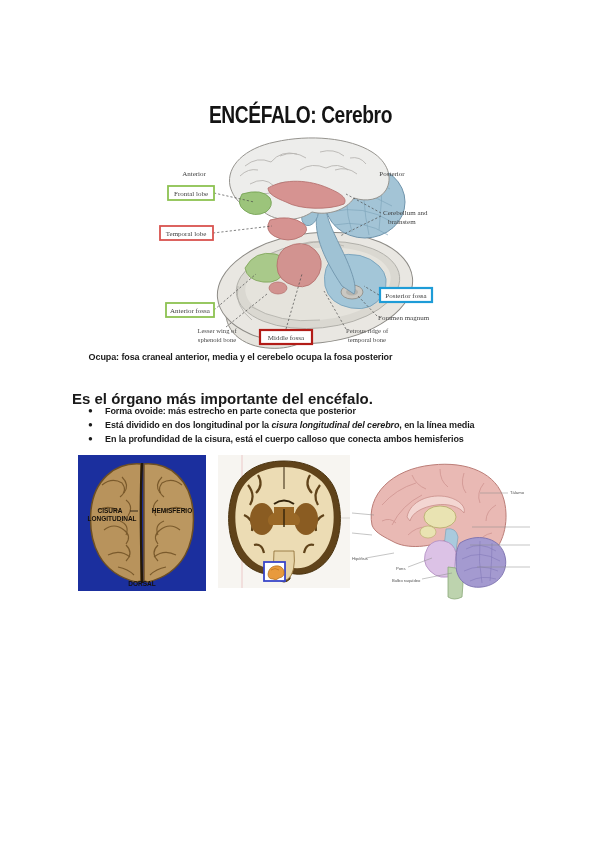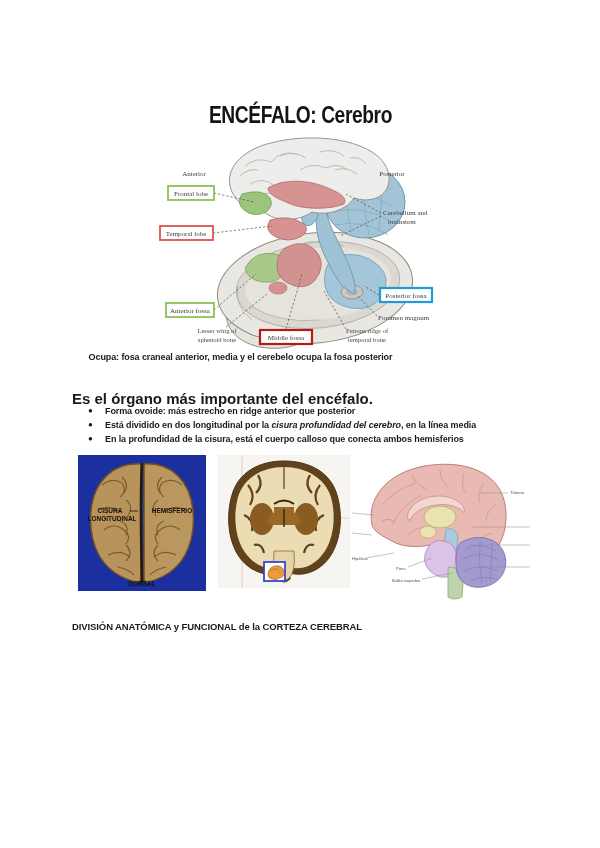--- a/index.html
+++ b/index.html
@@ -128,22 +128,22 @@
     <g>
       <rect x="230" y="152" width="52" height="14" fill="#ffffff" stroke="#1e9cd7" stroke-width="2.2"></rect>
       <text class="dlbl" x="256" y="162" text-anchor="middle">Posterior fossa</text>
     </g>
   </svg>
 
   <div class="caption">Ocupa: fosa craneal anterior, media y el cerebelo ocupa la fosa posterior</div>
 
   <div class="intro">Es el órgano más importante del encéfalo.</div>
   <ul class="bullets">
-    <li><span class="dot">●</span><span>Forma ovoide: más estrecho  en ridge anterior que posterior</span><span class="it"></span><span></span></li>
-    <li><span class="dot">●</span><span>Está dividido en dos longitudinal por la </span><span class="it">cisura profundidad del cerebro</span><span>, en la línea media</span></li>
+    <li><span class="dot">●</span><span>Forma ovoide: más estrecho  en parte conecta que posterior</span><span class="it"></span><span></span></li>
+    <li><span class="dot">●</span><span>Está dividido en dos longitudinal por la </span><span class="it">cisura longitudinal del cerebro</span><span>, en la línea media</span></li>
     <li><span class="dot">●</span><span>En la profundidad de la cisura, está  el cuerpo calloso que conecta ambos hemisferios</span><span class="it"></span><span></span></li>
   </ul>
 
   <svg style="left:78px;top:455px" width="128" height="136" viewBox="0 0 128 136">
     <rect width="128" height="136" fill="#1b2f9e"></rect>
     <g>
       <path d="M63,9 C36,7 16,26 13,55 C10,88 22,118 58,127 L63,126 Z" fill="#b8935c" stroke="#6d4f23" stroke-width="1.5"></path>
       <path d="M66,9 C93,7 112,26 115,55 C118,88 106,118 70,127 L66,126 Z" fill="#bb9760" stroke="#6d4f23" stroke-width="1.5"></path>
       <path d="M64,8 C62,40 63,90 64,128" stroke="#241806" stroke-width="2.4" fill="none"></path>
       <g stroke="#7a5a2c" stroke-width="1.1" fill="none">
@@ -250,15 +250,14 @@
         <path class="sagline" d="M120,72 L178,72"></path>
       <path class="sagline" d="M118,90 L178,90"></path>
         <path class="sagline" d="M125,112 L178,112"></path>
     </g>
     <text class="saglbl" x="0" y="105">Hipófisis</text>
     <text class="saglbl" x="44" y="115">Pons</text>
     <text class="saglbl" x="40" y="127">Bulbo raquídeo</text>
     <text class="saglbl" x="158" y="39">Tálamo</text>
   </svg>
 
-  <div class="footerh">DIVISIÓN ANATÓMICA y FUNCIONAL de la CORTEZA CEREBRAL</div>
 
 </div>
 
 </body></html>

